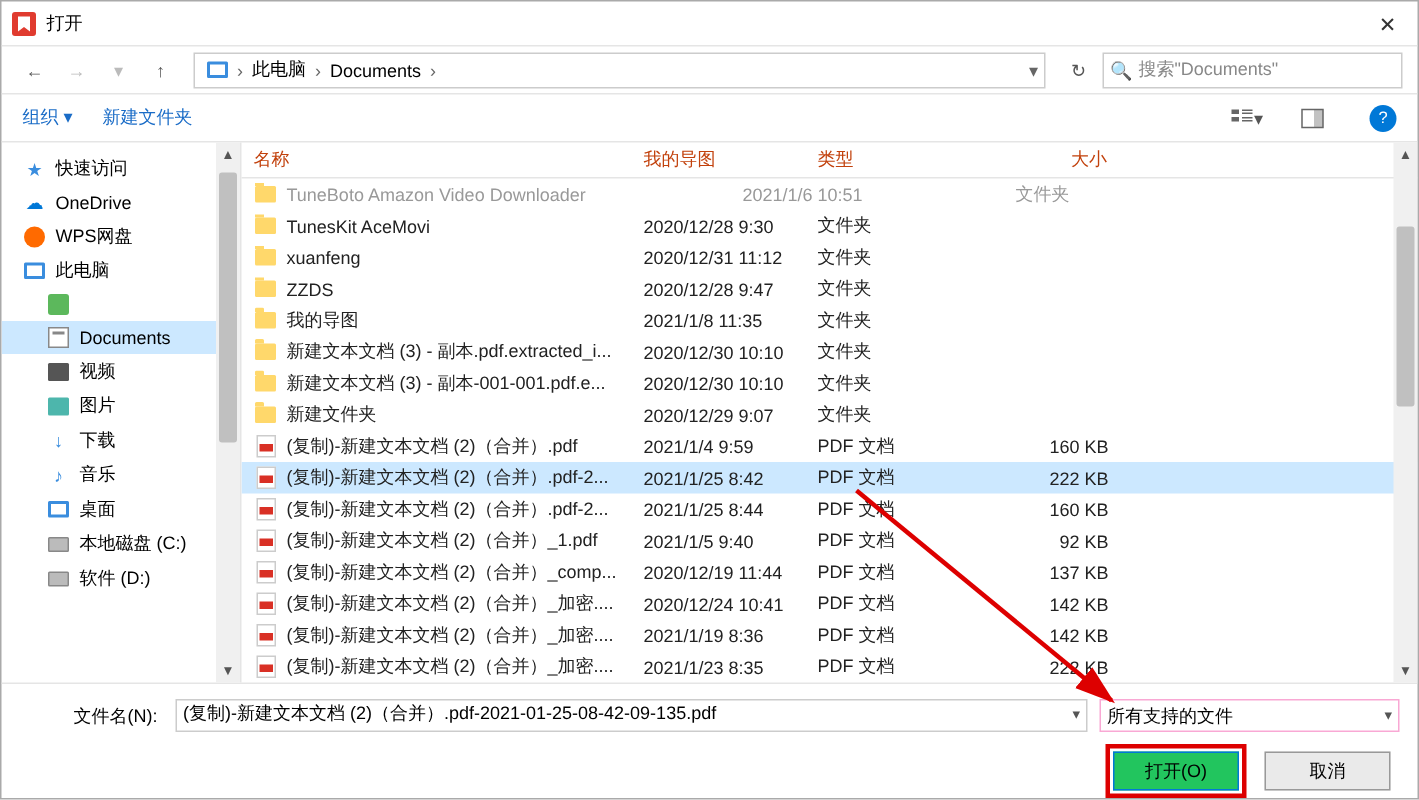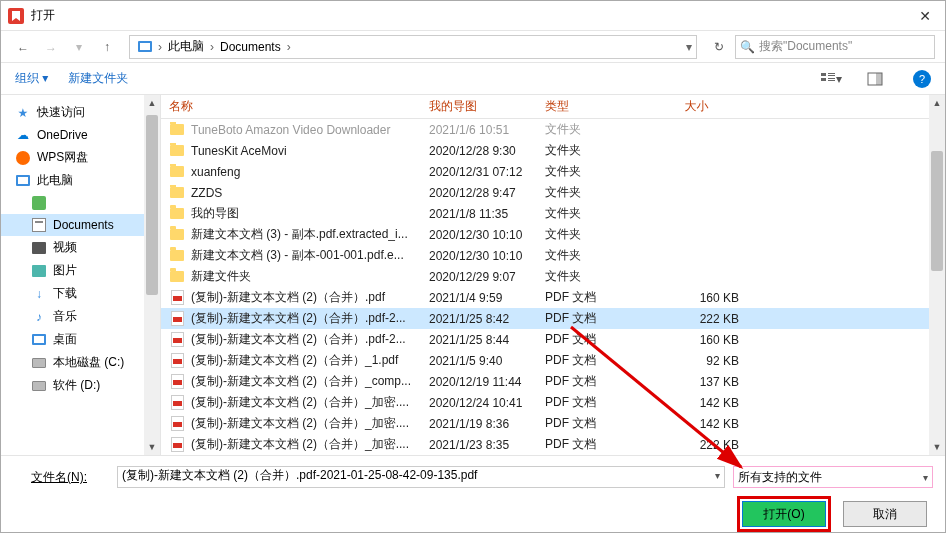--- a/index.html
+++ b/index.html
@@ -37,38 +37,38 @@
 .sb-scroll .sarrow { height: 16px; display: flex; align-items: center; justify-content: center; font-size: 9px; color: #555; cursor: pointer; }
 .sb-scroll .strack { flex: 1; position: relative; }
 .sb-scroll .sthumb { position: absolute; left: 2px; right: 2px; top: 4px; height: 180px; background: #c0c0c0; border-radius: 2px; }
 
 .filelist { flex: 1; display: flex; flex-direction: column; position: relative; }
 .fl-header { height: 24px; display: flex; align-items: center; border-bottom: 1px solid #e5e5e5; font-size: 12px; color: #c2410c; }
 .fl-header .col { padding: 0 8px; border-right: 1px solid transparent; cursor: pointer; }
 .col-name { width: 260px; }
 .col-date { width: 116px; }
 .col-type { width: 110px; }
-.col-size { width: 100px; text-align: center; padding-right: 28px; }
+.col-size { width: 100px; text-align: right; padding-right: 28px; }
 .fl-body { flex: 1; overflow: hidden; position: relative; }
 .fl-row { height: 21px; display: flex; align-items: center; font-size: 12px; color: #222; cursor: pointer; white-space: nowrap; }
 .fl-row.selected { background: #cce8ff; }
 .fl-row .cell { padding: 0 8px; overflow: hidden; text-overflow: ellipsis; }
 .fl-row .ficon { width: 16px; height: 16px; margin-right: 6px; display: inline-flex; align-items: center; justify-content: center; font-size: 11px; flex-shrink: 0; }
 .cell-name { width: 260px; display: flex; align-items: center; }
 .cell-date { width: 116px; }
 .cell-type { width: 110px; }
 .cell-size { width: 100px; text-align: right; padding-right: 28px; }
 .f-scroll { position: absolute; right: 0; top: 0; bottom: 0; width: 16px; background: #f0f0f0; display: flex; flex-direction: column; }
 .f-scroll .sarrow { height: 16px; display: flex; align-items: center; justify-content: center; font-size: 9px; color: #555; cursor: pointer; }
 .f-scroll .strack { flex: 1; position: relative; }
 .f-scroll .sthumb { position: absolute; left: 2px; right: 2px; top: 40px; height: 120px; background: #c0c0c0; border-radius: 2px; }
 
 .bottom { border-top: 1px solid #e5e5e5; padding: 10px 12px 8px; display: flex; flex-direction: column; gap: 8px; }
 .filerow { display: flex; align-items: center; gap: 8px; }
-.filerow .label { width: 96px; text-align: center; padding-right: 4px; text-decoration: underline; }
+.filerow .label { width: 96px; text-align: right; padding-right: 4px; }
 .filerow .filename-input { flex: 1; border: 1px solid #ccc; height: 22px; padding: 0 4px; font-size: 12px; background: #fff; position: relative; }
 .filename-input .dd-arrow { position: absolute; right: 4px; top: 3px; color: #555; font-size: 10px; }
 .filerow .filter { width: 200px; border: 1px solid #f9a8d4; height: 22px; padding: 0 4px; display: flex; align-items: center; position: relative; }
 .filter .dd-arrow { position: absolute; right: 4px; color: #555; font-size: 10px; }
 .btnrow { display: flex; justify-content: flex-end; gap: 12px; align-items: center; padding-right: 6px; }
 .openbtn-wrap { border: 3px solid #d00; padding: 2px; }
 .btn { min-width: 84px; height: 26px; border: 1px solid #999; background: #eaeaea; display: flex; align-items: center; justify-content: center; cursor: pointer; font-size: 12px; }
 .btn.primary { background: #22c55e; border: 1px solid #0078d7; }
 
 .arrow-annot { position: absolute; pointer-events: none; }
@@ -233,21 +233,21 @@
   </div>
 
   <div class="filelist">
     <div class="fl-header">
       <div class="col col-name">名称</div>
       <div class="col col-date">我的导图</div>
       <div class="col col-type">类型</div>
       <div class="col col-size">大小</div>
     </div>
     <div class="fl-body" id="fl-body">
-        <div class="fl-row" style="color: rgb(153, 153, 153);">
+        <div class="fl-row" style="color: rgb(153, 153, 153); justify-content: space-between;">
           <div class="cell cell-name">
             <span class="ficon">
               <span class="icon-folder"></span>
             </span>
             <span>TuneBoto Amazon Video Downloader</span>
           </div>
           <div class="cell cell-date">2021/1/6 10:51</div>
           <div class="cell cell-type">文件夹</div>
           <div class="cell cell-size"></div>
         </div>
@@ -262,21 +262,21 @@
           <div class="cell cell-type">文件夹</div>
           <div class="cell cell-size"></div>
         </div>
         <div class="fl-row">
           <div class="cell cell-name">
             <span class="ficon">
               <span class="icon-folder"></span>
             </span>
             <span>xuanfeng</span>
           </div>
-          <div class="cell cell-date">2020/12/31 07:12</div>
+          <div class="cell cell-date">2020/12/31 11:12</div>
           <div class="cell cell-type">文件夹</div>
           <div class="cell cell-size"></div>
         </div>
         <div class="fl-row">
           <div class="cell cell-name">
             <span class="ficon">
               <span class="icon-folder"></span>
             </span>
             <span>ZZDS</span>
           </div>

